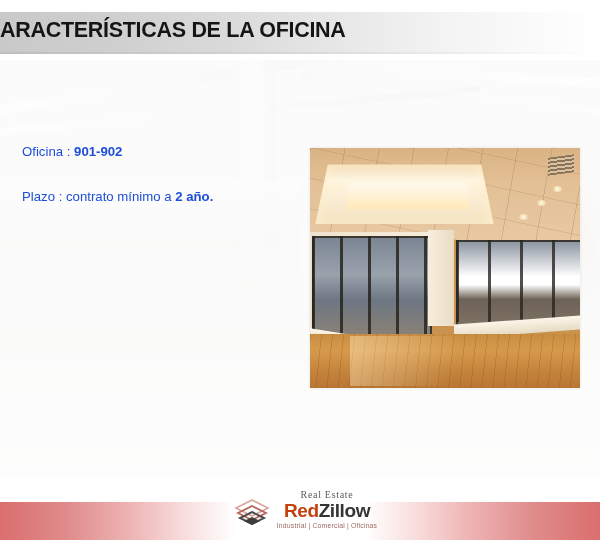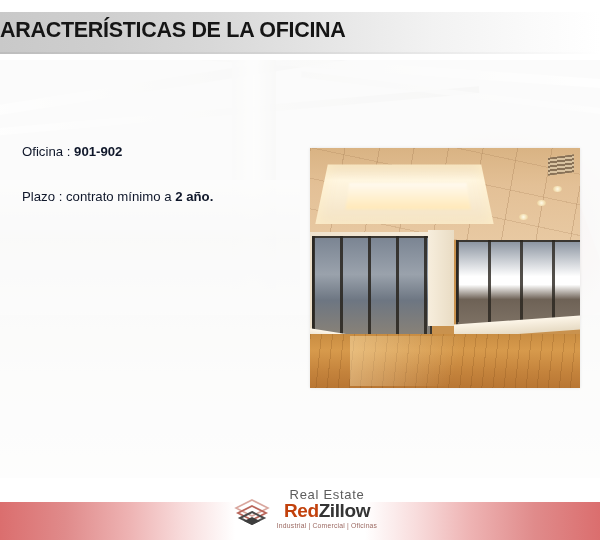--- a/index.html
+++ b/index.html
@@ -131,21 +131,21 @@
 
   
   #details {
     position: absolute;
     left: 22px;
     top: 144px;
     width: 280px;
   }
   .detail-line {
     font-size: 13.2px;
-    color: #0f172a;
+    color: #1d4ed8;
     height: 45px;
     line-height: 16px;
     white-space: nowrap;
     font-family: "Liberation Sans", sans-serif;
   }
   .detail-label { font-weight: normal; }
   .detail-value { font-weight: normal; }
   .detail-line.bold-value .detail-value { font-weight: bold; }
 
   
@@ -271,24 +271,24 @@
     height: 34px;
   }
   #logo-text {
     position: absolute;
     left: 42px;
     top: 0px;
     width: 104px;
     text-align: center;
   }
   #logo-tag-top {
-    font-size: 13px;
+    font-size: 10px;
     letter-spacing: .7px;
     color: #5c5c5c;
-    font-family: Liberation Sans, sans-serif;
+    font-family: Liberation Serif, serif;
     line-height: 10px;
   }
   #logo-wordmark {
     font-size: 19px;
     font-weight: bold;
     letter-spacing: -0.4px;
     line-height: 21px;
     font-family: "Liberation Sans", sans-serif;
     white-space: nowrap;
   }

